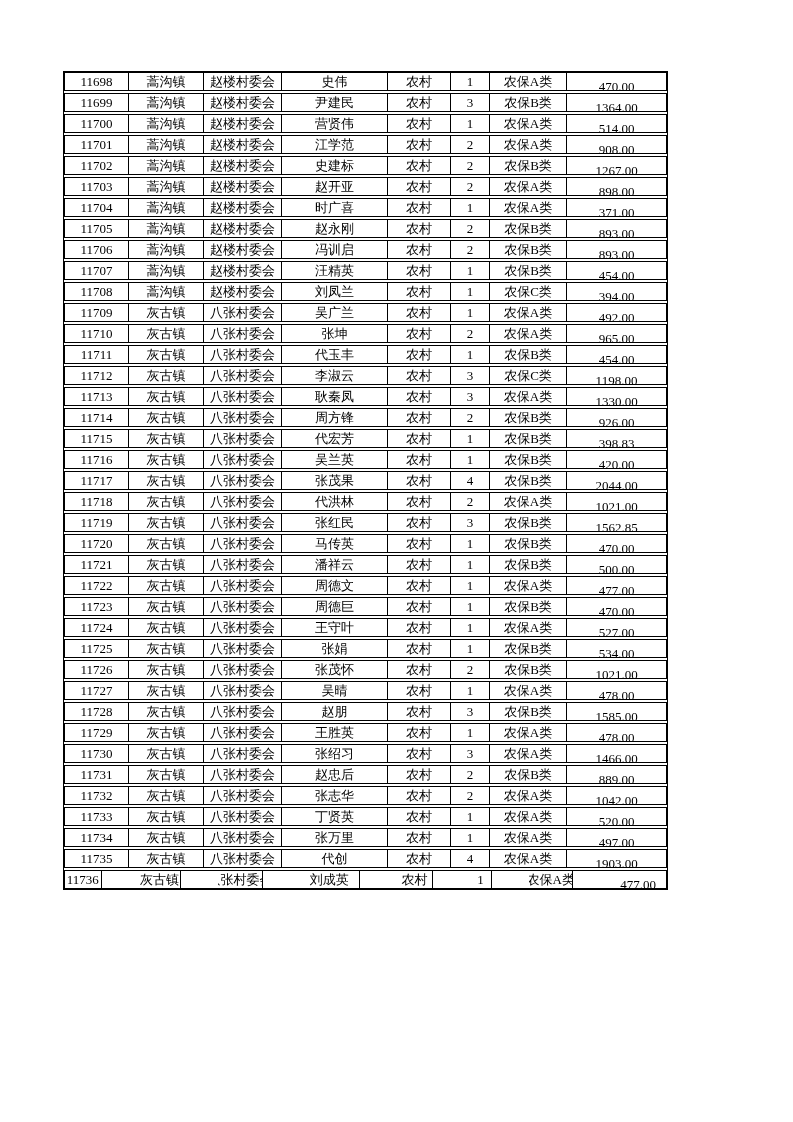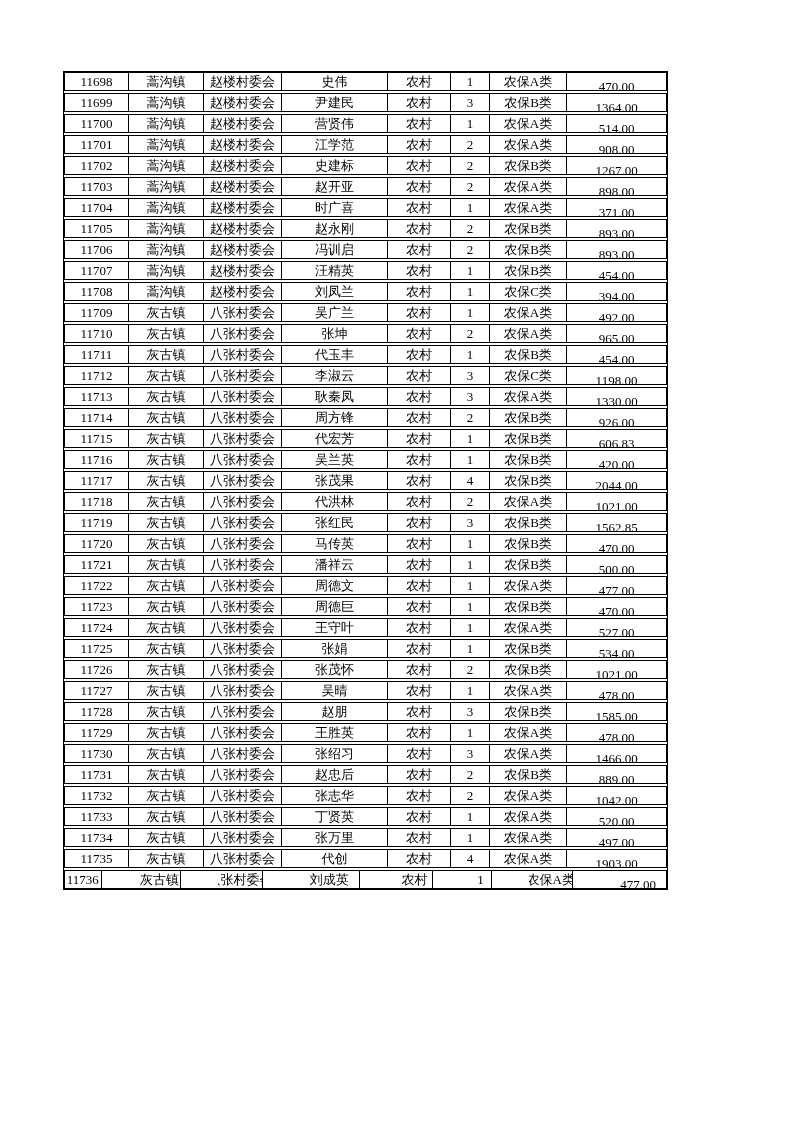--- a/index.html
+++ b/index.html
@@ -240,21 +240,21 @@
         <div class="cell c7">926.00</div>
       </div>
       <div class="row">
         <div class="cell c0">11715</div>
         <div class="cell c1">灰古镇</div>
         <div class="cell c2">八张村委会</div>
         <div class="cell c3">代宏芳</div>
         <div class="cell c4">农村</div>
         <div class="cell c5">1</div>
         <div class="cell c6">农保B类</div>
-        <div class="cell c7">606.83</div>
+        <div class="cell c7">398.83</div>
       </div>
       <div class="row">
         <div class="cell c0">11716</div>
         <div class="cell c1">灰古镇</div>
         <div class="cell c2">八张村委会</div>
         <div class="cell c3">吴兰英</div>
         <div class="cell c4">农村</div>
         <div class="cell c5">1</div>
         <div class="cell c6">农保B类</div>
         <div class="cell c7">420.00</div>

